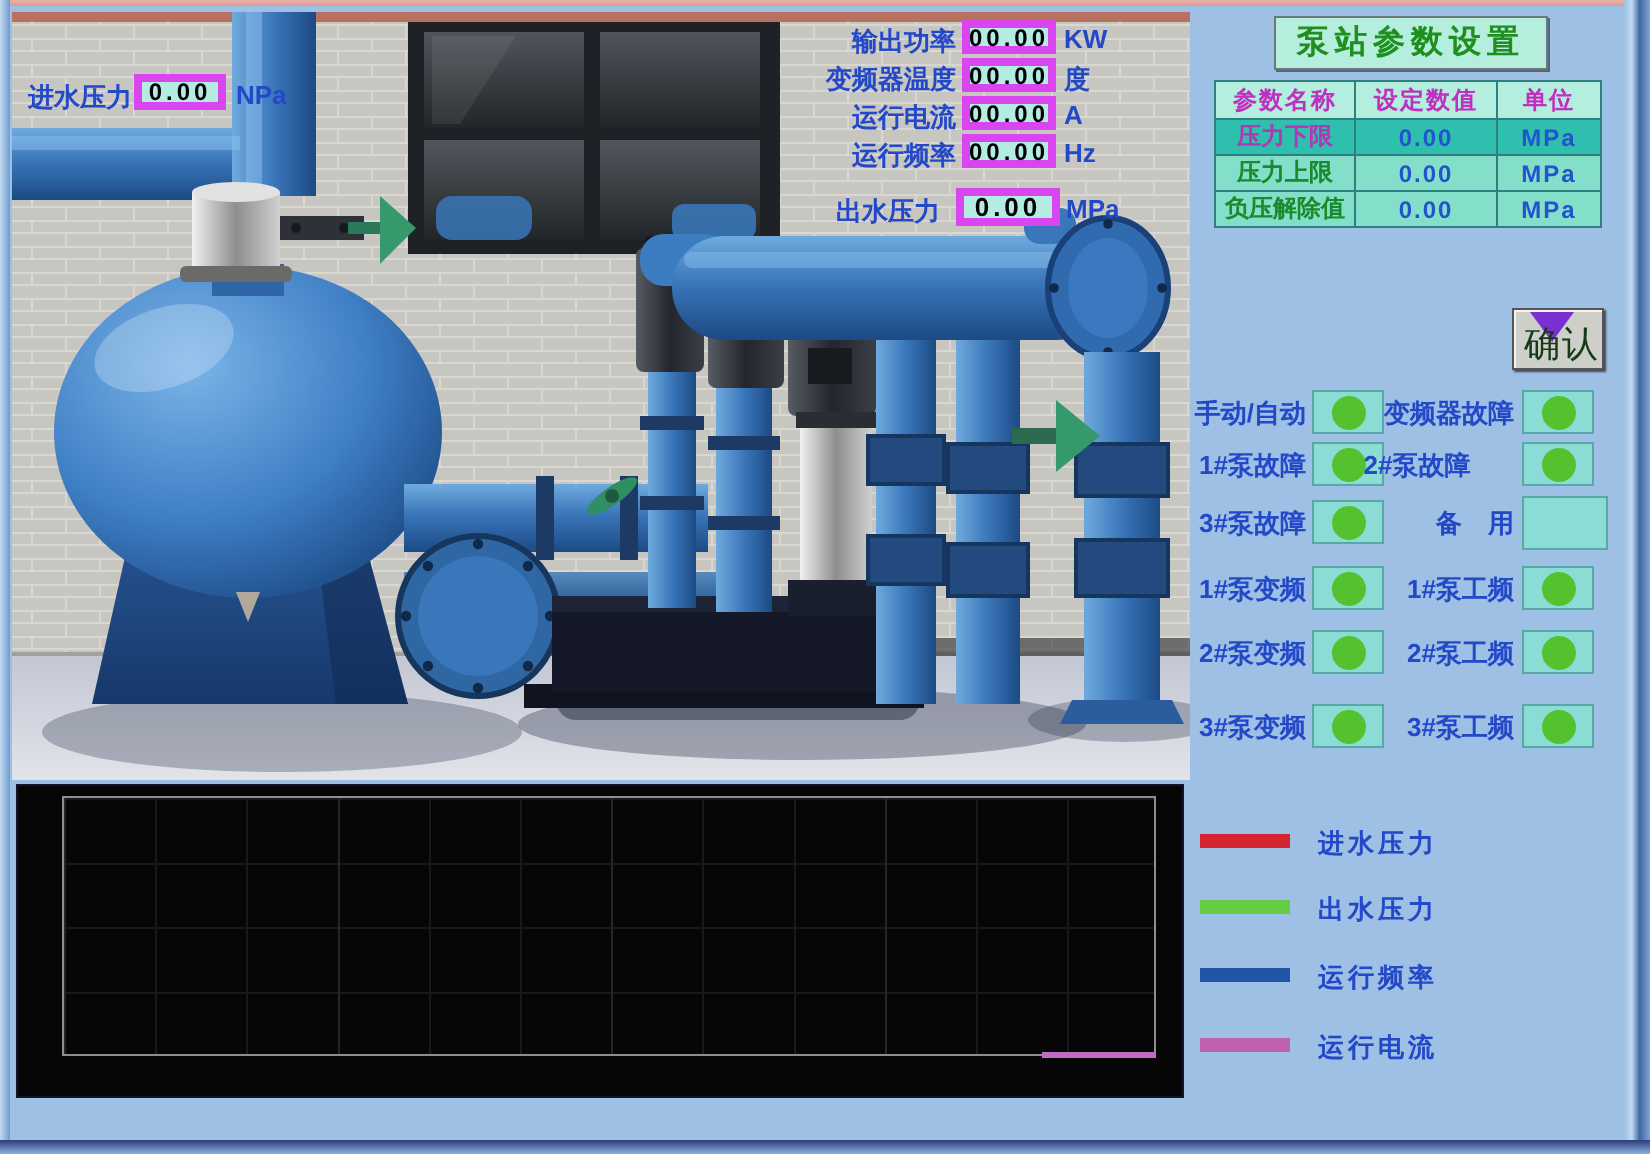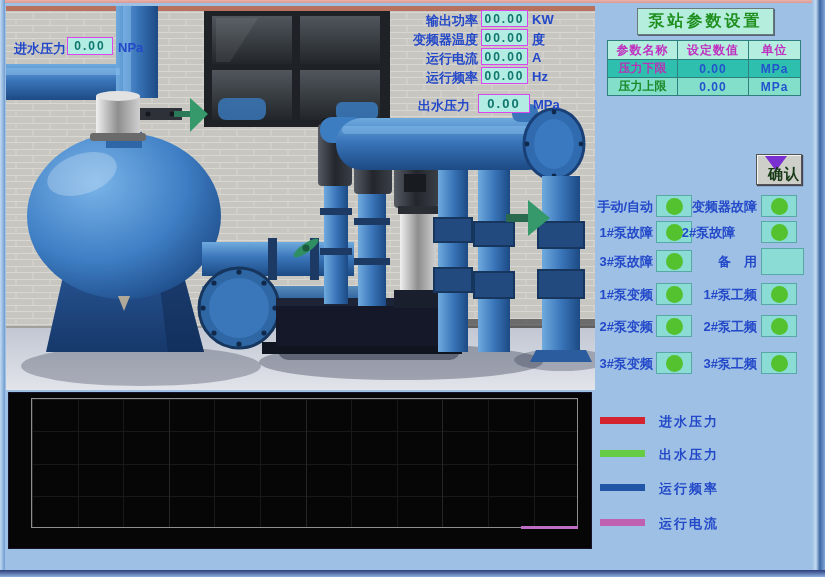--- a/index.html
+++ b/index.html
@@ -7,21 +7,21 @@
   body{font-family:"Liberation Sans","DejaVu Sans",sans-serif;}
   #app{position:relative;width:825px;height:577px;background:#9dc0e4;overflow:hidden;}
   .abs{position:absolute;}
   
   .edge-top{left:0;top:0;width:825px;height:3px;background:linear-gradient(to bottom,#e8b2aa,#d89a94);}
   .edge-left{left:0;top:0;width:5px;height:577px;background:linear-gradient(to right,#c2daf2,#6f9ccf);}
   .edge-right{left:812px;top:0;width:13px;height:577px;background:linear-gradient(to right,#9dc0e4,#c2daf2 30%,#3e68a4 60%,#7fa6d6);}
   .edge-bottom{left:0;top:570px;width:825px;height:7px;background:linear-gradient(to bottom,#2c3c7c,#8ab0dc);}
 
   
-  .cyanbox{background:#b2ece2;border:1px solid #d946ef;color:#0f766e;font-weight:bold;
+  .cyanbox{background:#b2ece2;border:4px solid #d946ef;color:#000000;font-weight:bold;
            display:flex;align-items:center;justify-content:center;letter-spacing:2px;}
   .bluetext{color:#2348c8;font-weight:bold;}
 
   
   .report-btn{left:8px;top:8px;height:27px;display:flex;align-items:center;gap:5px;
     background:#b2ece2;border:1px solid #8899a8;box-shadow:1px 1px 0 #667;padding:2px 4px 2px 9px;cursor:pointer;}
   .report-btn .lbl{font-size:16px;letter-spacing:3px;color:#1f8f1f;font-weight:bold;}
   .play-sq{width:20px;height:19px;background:#bcd4da;border:1px solid #556;display:flex;align-items:center;justify-content:center;}
   .play-tri{width:0;height:0;border-left:11px solid #7a2fd0;border-top:7px solid transparent;border-bottom:7px solid transparent;}
 
@@ -39,21 +39,21 @@
   table.param th{background:#b4eede;color:#c030c0;height:19px;letter-spacing:1px;}
   tr.odd td{background:#84dfca;}
   tr.even td{background:#2fbfae;}
   td.pname.g{color:#1a8a2a;}
   td.pname.m{color:#b535b5;}
   td.pval,td.punit{color:#2353cd;letter-spacing:1px;}
   .confirm-btn{left:756px;top:154px;width:46px;height:31px;background:#cfcfc9;border:1px solid #555;
     box-shadow:inset 1px 1px 0 #f4f4f0, 1px 1px 1px #445;cursor:pointer;}
   .confirm-btn .tri{position:absolute;left:8px;top:1px;width:0;height:0;
     border-top:15px solid #7a2fd0;border-left:11px solid transparent;border-right:11px solid transparent;}
-  .confirm-btn .txt{position:absolute;right:1px;bottom:0;font-size:15px;font-weight:bold;color:#153a15;letter-spacing:1px;}
+  .confirm-btn .txt{position:absolute;right:1px;bottom:0;font-size:18px;font-weight:normal;color:#153a15;letter-spacing:1px;}
 
   
   .ind-label{font-size:13px;text-align:right;width:97px;color:#2348c8;font-weight:bold;}
   .ind-box{width:36px;height:22px;background:#8adcd4;border:1px solid #58a8a8;display:flex;align-items:center;justify-content:center;}
   .ind-dot{width:17px;height:17px;border-radius:50%;background:#54c22e;}
 
   
   .chart{left:8px;top:392px;width:584px;height:157px;background:#060606;border:1px solid #16122a;}
   .plot{position:absolute;left:22px;top:5px;width:547px;height:130px;border:1px solid #8e8e8e;
     background-image:
@@ -286,20 +286,25 @@
     <tr class="even">
       <td class="pname m">压力下限</td>
       <td class="pval">0.00</td>
       <td class="punit">MPa</td>
     </tr>
     <tr class="odd">
       <td class="pname g">压力上限</td>
       <td class="pval">0.00</td>
       <td class="punit">MPa</td>
     </tr>
+    <tr class="odd">
+      <td class="pname g">负压解除值</td>
+      <td class="pval">0.00</td>
+      <td class="punit">MPa</td>
+    </tr>
   </tbody>
     </table>
 
   <div class="abs confirm-btn">
     <span class="tri"></span>
     <span class="txt">确认</span>
   </div>
 
   <div class="abs ind-label" style="left:556px;top:198px;">手动/自动</div>
   <div class="abs ind-box" style="left:656px;top:195px;">

